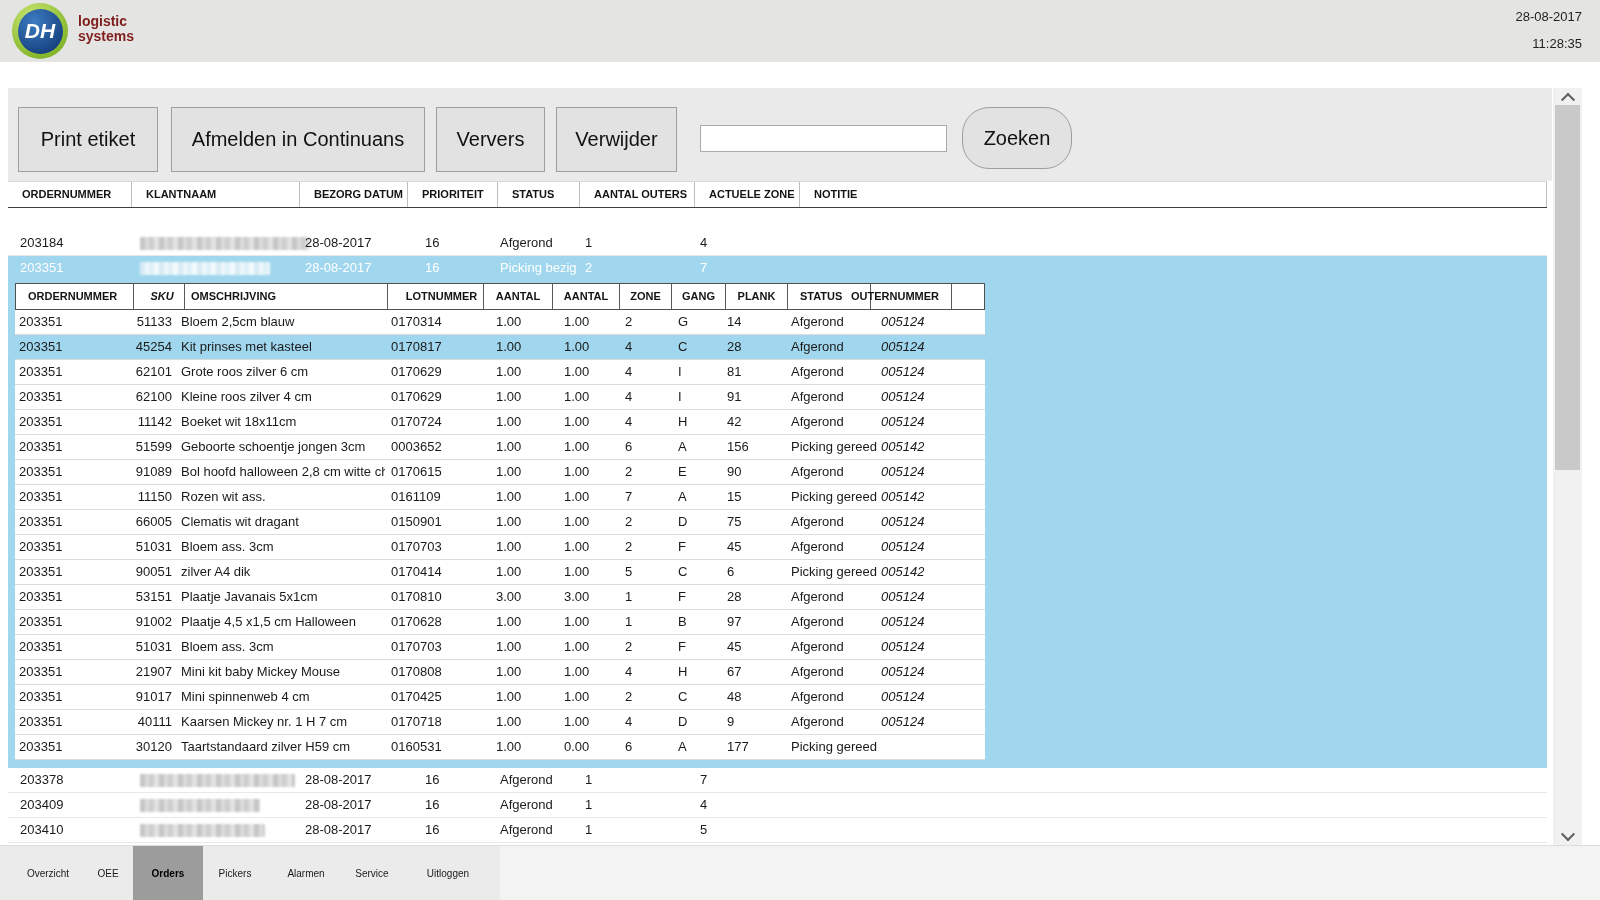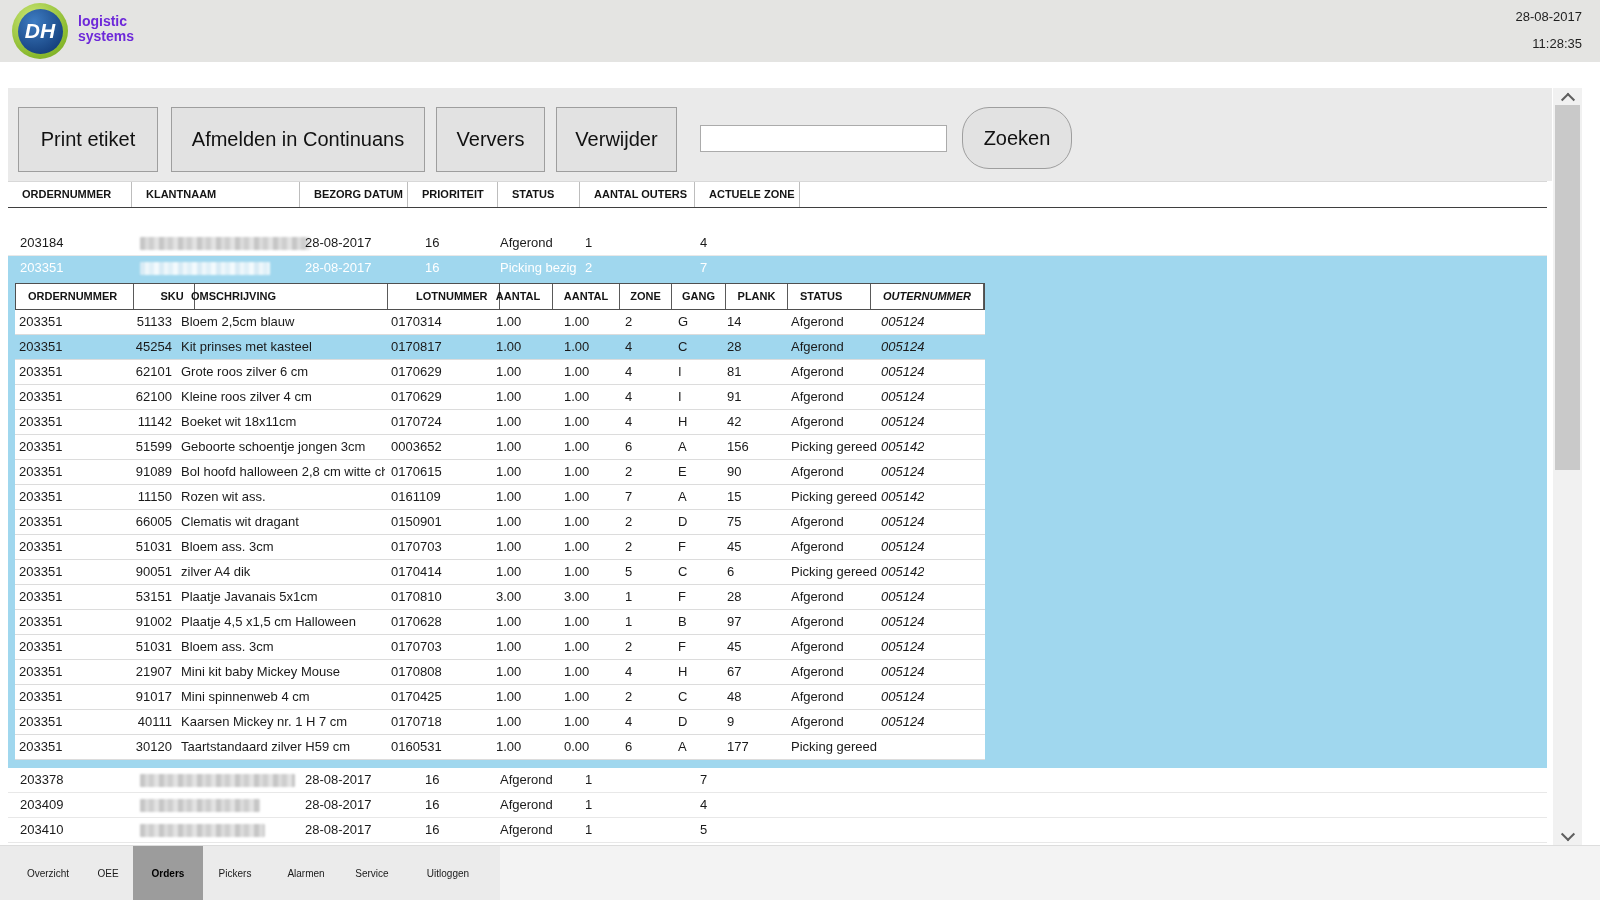--- a/index.html
+++ b/index.html
@@ -10,21 +10,21 @@
   }
   
   .topbar{position:absolute;left:0;top:0;width:1600px;height:62px;background:#e4e4e2;}
   .logo{position:absolute;left:12px;top:3px;width:56px;height:56px;border-radius:50%;
     background:radial-gradient(circle at 38% 30%,#cfe97a,#8aba2e 68%,#6ea21f);
     display:flex;align-items:center;justify-content:center;text-align:center;}
   .logo-inner{width:45px;height:45px;border-radius:50%;
     background:radial-gradient(circle at 36% 28%,#3d7cc2,#16417e 78%);
     color:#fff;font-weight:bold;font-style:italic;font-size:21px;
     display:flex;align-items:center;justify-content:center;}
-  .brand-text{position:absolute;left:78px;top:14px;color:#6d28d9;font-weight:bold;
+  .brand-text{position:absolute;left:78px;top:14px;color:#7f1d1d;font-weight:bold;
     font-size:14px;line-height:15px;}
   .dt{position:absolute;right:18px;font-size:13px;color:#1f1f1f;}
   .dt-date{top:9px;}
   .dt-time{top:36px;}
   
   .toolbar{position:absolute;left:8px;top:88px;width:1544px;height:93px;background:#eaeaea;}
   .btn{position:absolute;background:#e2e2e2;border:1px solid #9e9e9e;color:#111;
     font-family:inherit;font-size:20px;display:flex;align-items:center;justify-content:center;
     box-sizing:border-box;cursor:default;}
   #btn-print-etiket{left:18px;top:107px;width:140px;height:65px;}
@@ -57,24 +57,24 @@
     background:repeating-linear-gradient(90deg,#d8ebf5 0 5px,#eef7fb 5px 9px,#e0f0f8 9px 14px,#f3fafd 14px 19px);}
   
   .detail-panel{position:absolute;left:8px;top:281px;width:1539px;height:487px;background:#a0d7ee;}
   .detail-table{position:absolute;left:7px;top:2px;width:970px;height:477px;background:#fff;}
   .d-head{position:absolute;left:0;top:0;width:970px;height:27px;background:#fff;
     border:1px solid #4f4f4f;box-sizing:border-box;}
   .d-head .hcol{position:absolute;top:0;height:25px;line-height:25px;font-size:11px;
     font-weight:bold;color:#141414;border-right:1px solid #5a5a5a;box-sizing:border-box;
     white-space:nowrap;overflow:hidden;padding-left:12px;}
   .d-head .ctr{padding-left:0;text-align:center;}
-  .dh1{left:0;width:118px;}   .dh2{left:134px;width:45px;}  .dh3{left:163px;width:209px;padding-left:10px;}
-  .dh4{left:388px;width:96px;} .dh5{left:468px;width:69px;} .dh6{left:537px;width:67px;}
+  .dh1{left:0;width:118px;}   .dh2{left:124px;width:45px;font-style:italic;}  .dh3{left:163px;width:209px;padding-left:10px;}
+  .dh4{left:372px;width:96px;text-align:center;} .dh5{left:468px;width:69px;} .dh6{left:537px;width:67px;}
   .dh7{left:604px;width:52px;} .dh8{left:656px;width:54px;} .dh9{left:710px;width:62px;}
-  .dh10{left:772px;width:83px;} .dh11{left:855px;width:113px;padding-left:14px;border-right:none;font-style:italic;}
+  .dh10{left:772px;width:83px;} .dh11{left:823px;width:113px;padding-left:14px;border-right:none;}
   .d-row{position:absolute;left:0;width:970px;height:25px;background:#fff;
     border-bottom:1px solid #dcdcdc;box-sizing:border-box;font-size:13px;}
   .d-row.sel{background:#a0d7ee;}
   .d-row .cell{position:absolute;top:0;height:25px;line-height:24px;white-space:nowrap;overflow:hidden;}
   .dc-ord{left:4px;}            .dc-sku{left:115px;width:42px;text-align:right;}
   .dc-oms{left:166px;width:204px;} .dc-lot{left:376px;}
   .dc-a1{left:481px;}           .dc-a2{left:549px;}
   .dc-zone{left:610px;}         .dc-gang{left:663px;}
   .dc-plank{left:712px;}        .dc-status{left:776px;width:92px;}
   .dc-outer{left:866px;font-style:italic;}
@@ -125,20 +125,21 @@
 <button class="btn" id="btn-zoeken">Zoeken</button>
 
 <div class="o-head">
   <div class="hcol hc1">ORDERNUMMER</div>
   <div class="hcol hc2">KLANTNAAM</div>
   <div class="hcol hc3">BEZORG DATUM</div>
   <div class="hcol hc4">PRIORITEIT</div>
   <div class="hcol hc5">STATUS</div>
   <div class="hcol hc6">AANTAL OUTERS</div>
   <div class="hcol hc7">ACTUELE ZONE</div>
+  <div class="hcol hc8">NOTITIE</div>
 </div>
 
 <div id="orders-body">
     <div class="o-row" style="top: 206px; margin-top: 41px;">
       <span class="cell oc-ord">203002</span>
       <span class="cell oc-klant"><span class="redact" style="width: 115px;"></span></span>
       <span class="cell oc-datum">27-08-2017</span>
       <span class="cell oc-prio">16</span>
       <span class="cell oc-status">Afgerond</span>
       <span class="cell oc-outers">1</span>

